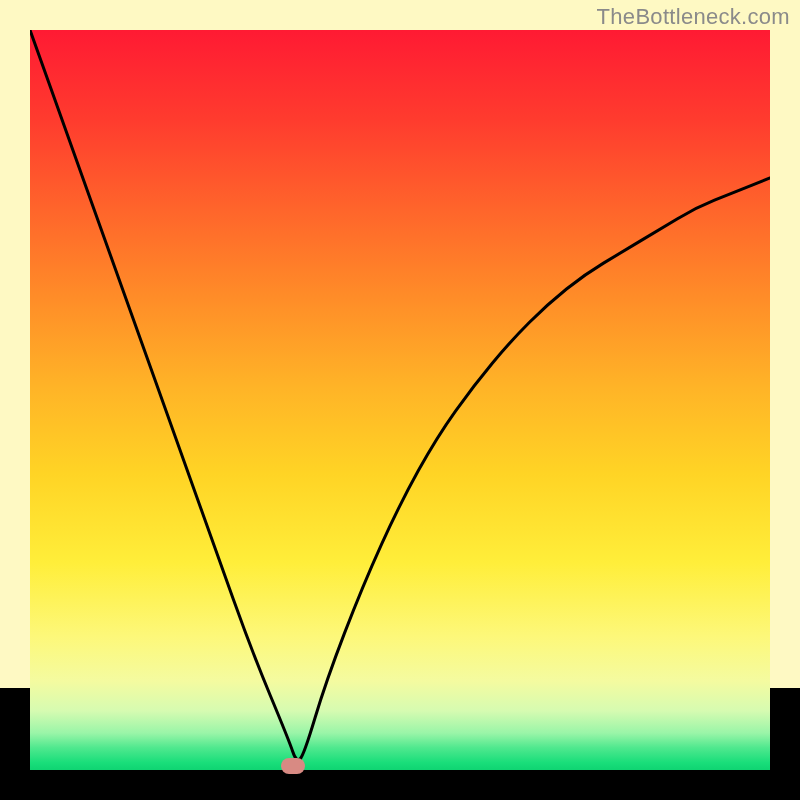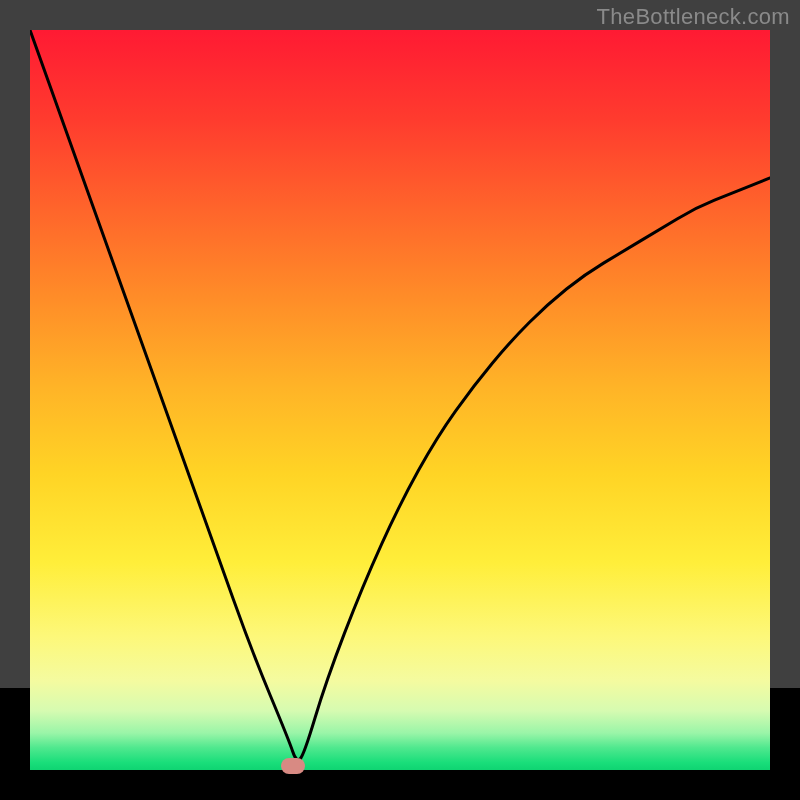--- a/index.html
+++ b/index.html
@@ -8,21 +8,21 @@
     width: 800px;
     height: 800px;
     background: #000;
     font-family: Arial, Helvetica, sans-serif;
     overflow: hidden;
   }
   .frame {
     position: relative;
     width: 800px;
     height: 688px;
-    background: #404040;
+    background: #fef9c3;
   }
   .plot {
     position: absolute;
     left: 30px;
     top: 30px;
     width: 740px;
     height: 740px;
     background: linear-gradient(
       to bottom,
       #ff1a33 0%,

